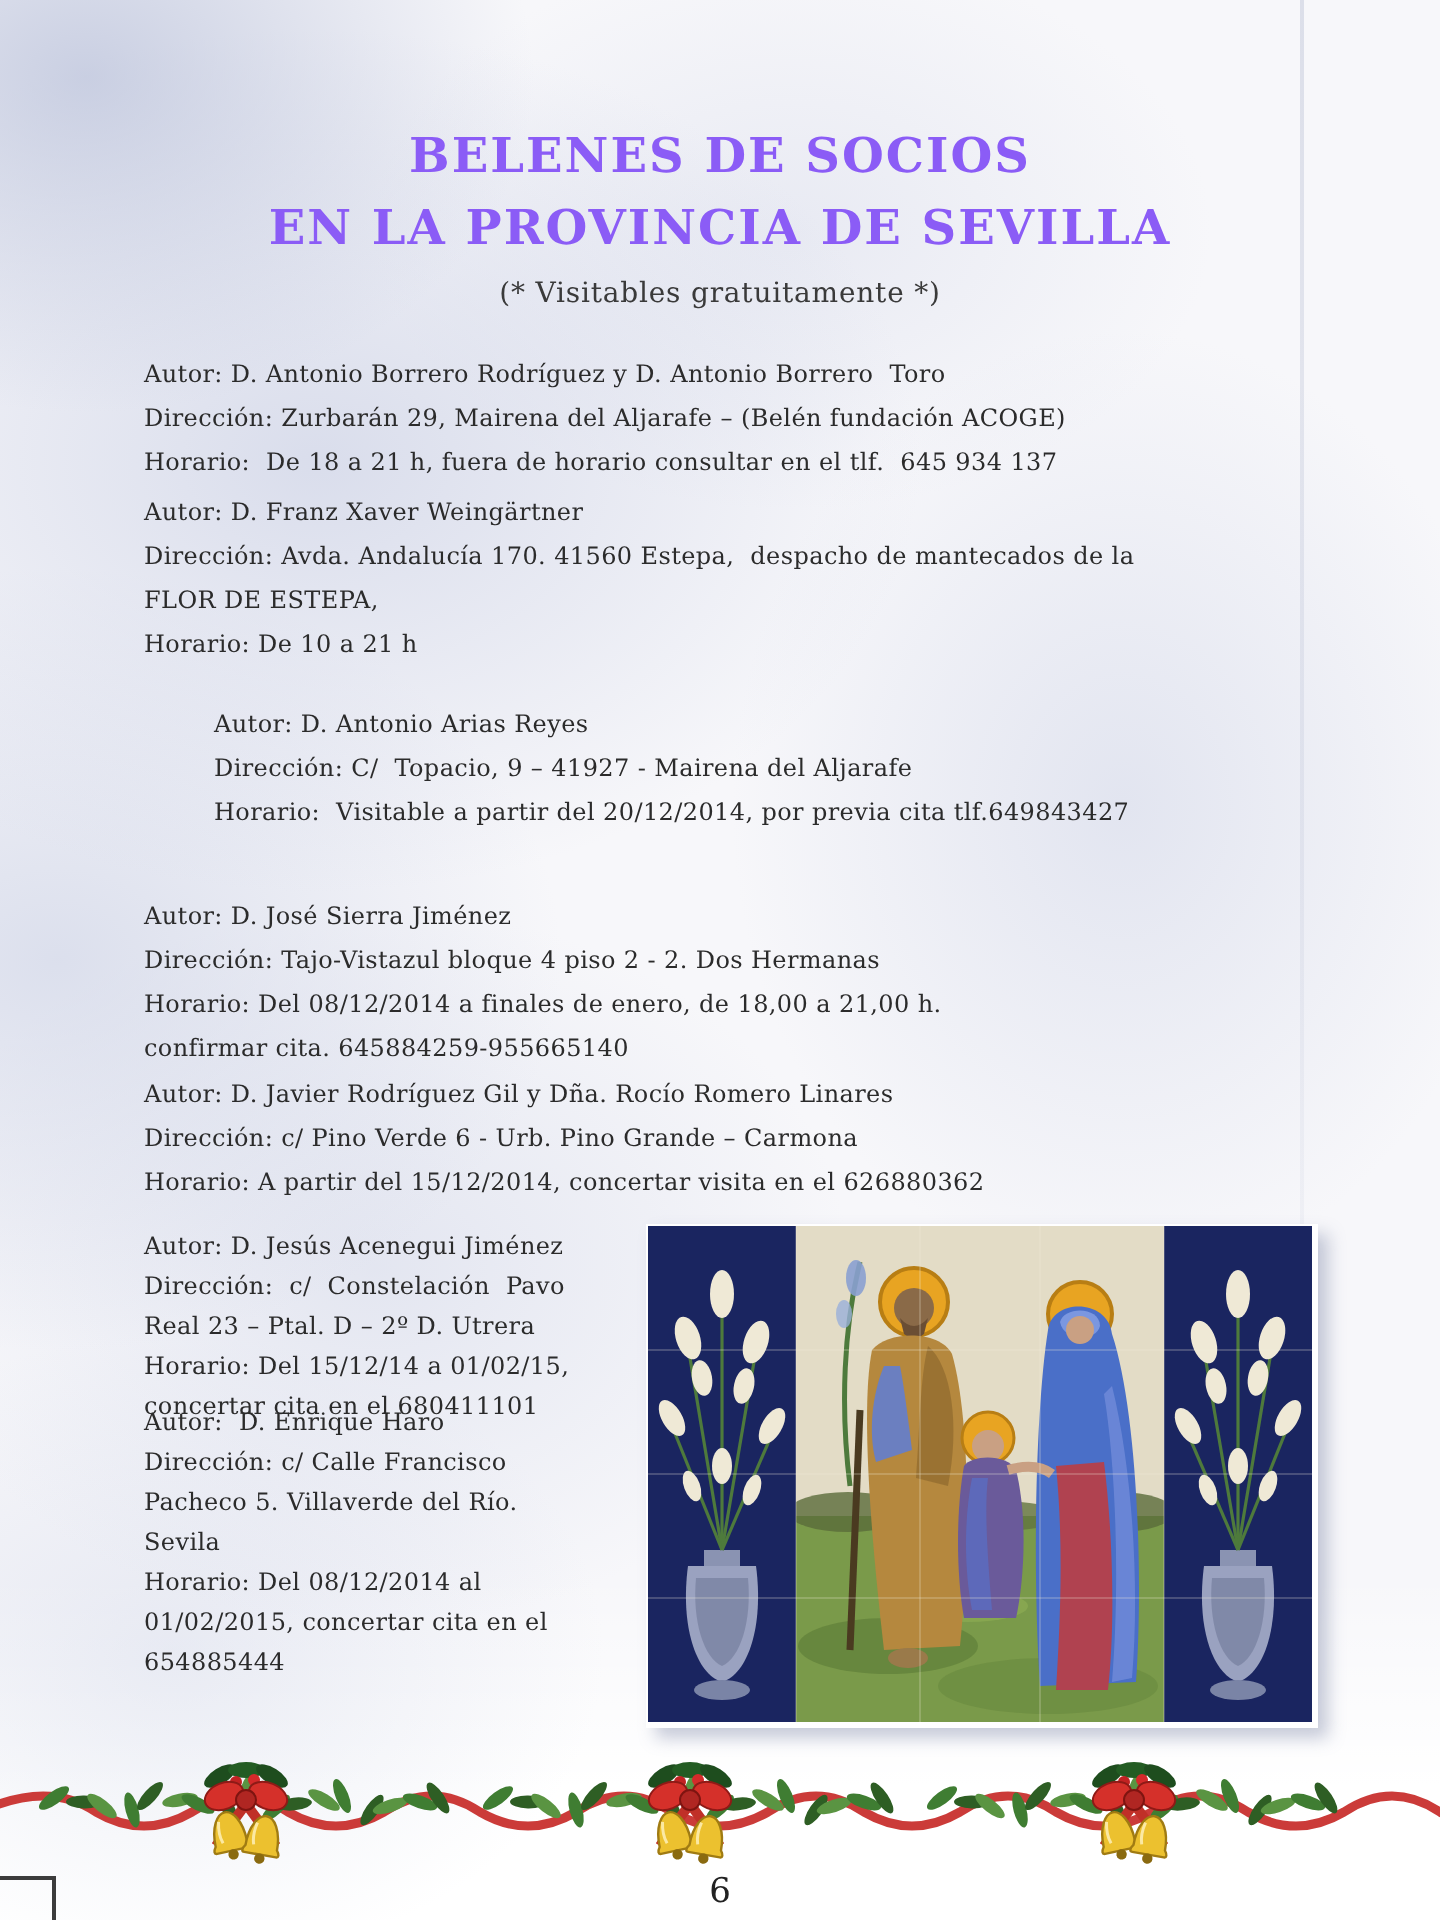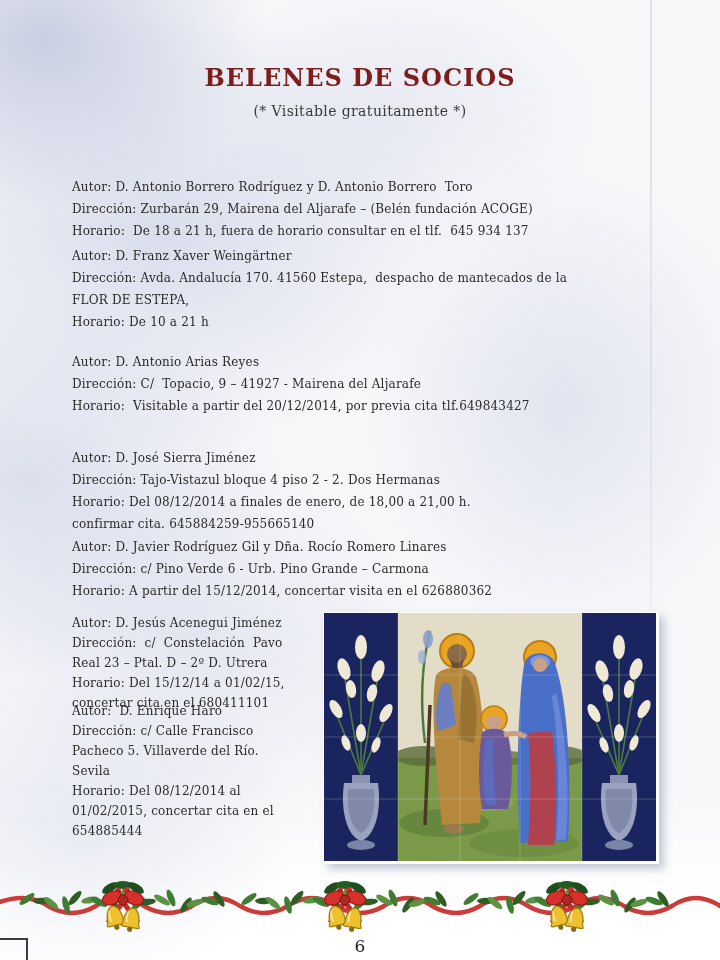--- a/index.html
+++ b/index.html
@@ -22,21 +22,21 @@
       linear-gradient(to bottom, rgba(255,255,255,0) 82%, #ffffff 93%);
   }
   .fold-line{
     position:absolute;left:650px;top:0;width:2px;height:620px;z-index:0;
     background:linear-gradient(to bottom, rgba(150,160,190,.28), rgba(150,160,190,.08));
     pointer-events:none;
   }
   .title-block{position:absolute;top:60px;left:0;width:720px;text-align:center;z-index:2;}
   .title-line{
     font-weight:bold;font-size:24px;line-height:36px;letter-spacing:1px;
-    color:#7f1d1d;
+    color:#8b5cf6;
   }
   .subtitle{font-size:14px;color:#3a3a3a;margin-top:7px;letter-spacing:.4px;}
   .entry{
     position:absolute;left:72px;z-index:2;
     font-size:12px;color:#2b2b2b;white-space:pre;letter-spacing:.2px;
   }
   .entry.wide{line-height:22px;width:580px;}
   .entry.narrow{line-height:20px;width:252px;}
   .mosaic-frame{
     position:absolute;left:323px;top:612px;width:334px;height:250px;z-index:2;
@@ -55,31 +55,32 @@
   }
 </style>
 </head>
 <body>
 
 <div class="bg-texture"></div>
 <div class="fold-line"></div>
 
 <div class="title-block">
   <div class="title-line">BELENES DE SOCIOS</div>
-  <div class="subtitle">(* Visitable gratuitamente *)</div>
+  <div class="title-line">EN LA PROVINCIA DE SEVILLA</div>
+  <div class="subtitle">(* Visitables gratuitamente *)</div>
 </div>
 
 <div class="entry wide" style="top:176px;">Autor: D. Antonio Borrero Rodríguez y D. Antonio Borrero  Toro
 Dirección: Zurbarán 29, Mairena del Aljarafe – (Belén fundación ACOGE)
 Horario:  De 18 a 21 h, fuera de horario consultar en el tlf.  645 934 137</div>
 <div class="entry wide" style="top:245px;">Autor: D. Franz Xaver Weingärtner
 Dirección: Avda. Andalucía 170. 41560 Estepa,  despacho de mantecados de la
 FLOR DE ESTEPA,
 Horario: De 10 a 21 h</div>
-<div class="entry wide" style="top:351px;">Autor: D. Antonio Arias Reyes
+<div class="entry wide" style="top:351px;margin-left:35px;">Autor: D. Antonio Arias Reyes
 Dirección: C/  Topacio, 9 – 41927 - Mairena del Aljarafe
 Horario:  Visitable a partir del 20/12/2014, por previa cita tlf.649843427</div>
 <div class="entry wide" style="top:430px;margin-top:17px;">Autor: D. José Sierra Jiménez
 Dirección: Tajo-Vistazul bloque 4 piso 2 - 2. Dos Hermanas
 Horario: Del 08/12/2014 a finales de enero, de 18,00 a 21,00 h.
 confirmar cita. 645884259-955665140</div>
 <div class="entry wide" style="top:536px;">Autor: D. Javier Rodríguez Gil y Dña. Rocío Romero Linares
 Dirección: c/ Pino Verde 6 - Urb. Pino Grande – Carmona
 Horario: A partir del 15/12/2014, concertar visita en el 626880362</div>
 <div class="entry narrow" style="top:613px;">Autor: D. Jesús Acenegui Jiménez

